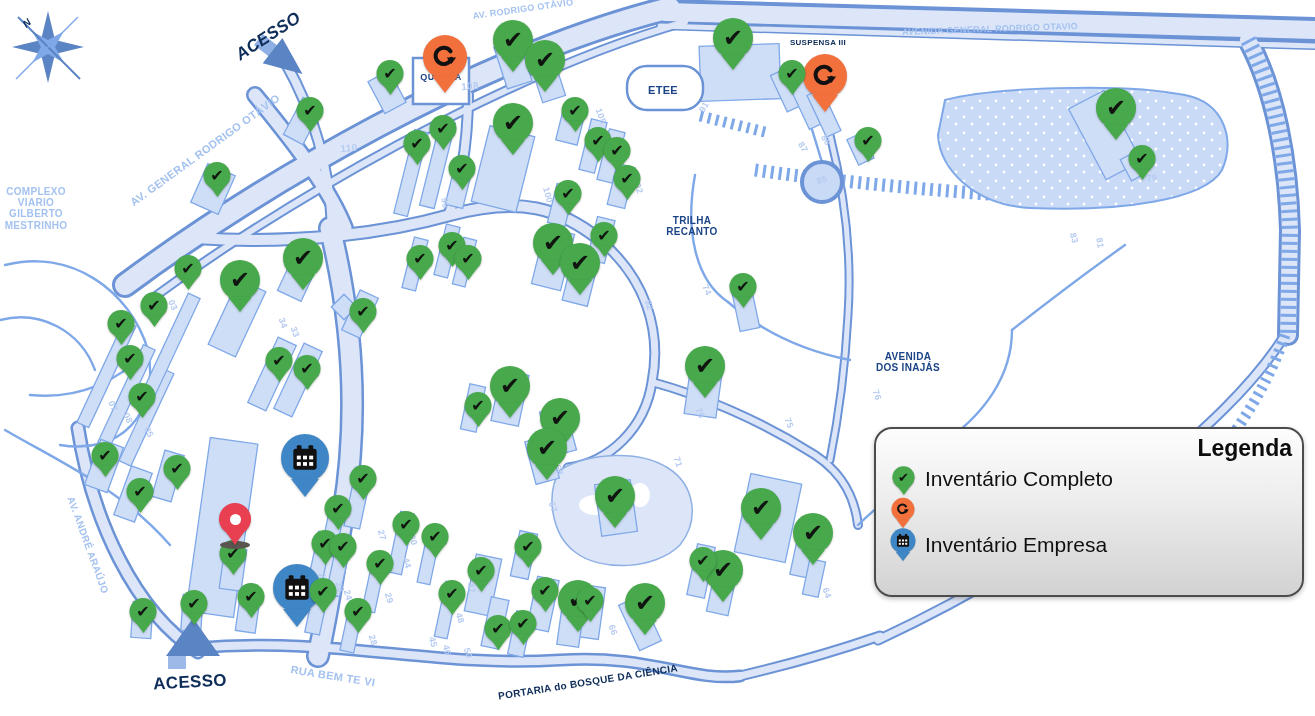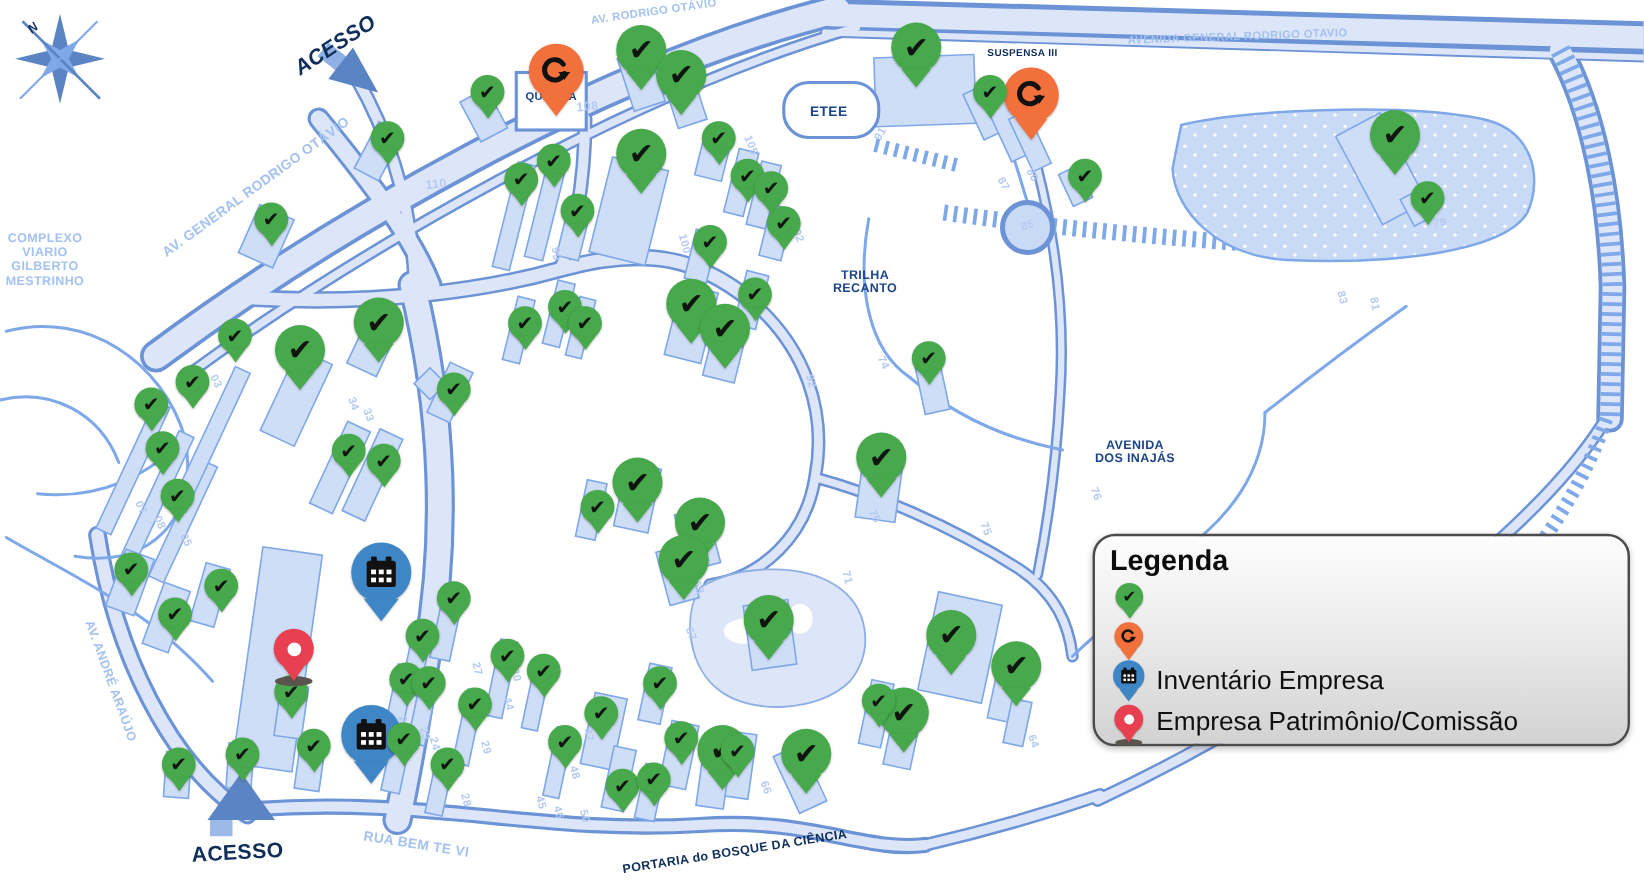--- a/index.html
+++ b/index.html
@@ -39,21 +39,21 @@
   .company .balloon{width:32px;height:32px;background:#e84050;}
   .company .tail{border:9px solid transparent;border-bottom:0;border-top:13px solid #e84050;}
   .company .hole{width:11px;height:11px;background:#fff;border-radius:50%;}
   .company .base{position:absolute;bottom:-4px;left:50%;transform:translateX(-50%);
                  width:30px;height:8px;background:#5a564f;border-radius:50%;z-index:-1;}
   
   #legend{position:absolute;left:874px;top:427px;width:430px;height:170px;box-sizing:border-box;
     border:2px solid #4c4c4c;border-radius:18px;padding:6px 10px 6px 12px;
     background:linear-gradient(180deg,#fdfdfd 0%,#ececec 45%,#d2d2d2 100%);
     box-shadow:0 2px 5px rgba(0,0,0,.25);z-index:5;}
-  #legend .lg-title{text-align:left;font-size:23px;font-weight:700;color:#0c0c0c;}
+  #legend .lg-title{text-align:right;font-size:23px;font-weight:700;color:#0c0c0c;}
   .lg-row{display:flex;align-items:center;gap:7px;height:33px;}
   .lg-row .label{font-size:21px;color:#101010;white-space:nowrap;}
   .iconbox{width:30px;height:33px;display:flex;align-items:flex-end;justify-content:center;flex:0 0 30px;}
   .iconbox .marker{position:relative;left:0;top:0;transform:scale(var(--s,.8));transform-origin:center bottom;}
   .iconbox .complete{--s:.82;}
   .iconbox .in_progress{--s:.52;}
   .iconbox .scheduled{--s:.52;}
   .iconbox .company{--s:.72;}
   
   #campus-title{position:absolute;left:890px;top:668px;width:285px;text-align:center;
@@ -799,20 +799,21 @@
     <div class="lg-title">Legenda</div>
     <div class="lg-row">
       <span class="iconbox">
           <span class="marker complete">
             <div class="balloon">
               <span class="glyph">✔</span>
             </div>
             <div class="tail"></div>
           </span>
         </span>
+      <span class="label">Inventário Completo</span>
     </div>
     <div class="lg-row">
       <span class="iconbox">
           <span class="marker in_progress">
             <div class="balloon">
               <svg viewBox="0 0 24 24">
                 <path d="M16.8,7.2 A7,7 0 1 0 17.5,13.5" fill="none" stroke="#111" stroke-width="3.4" stroke-linecap="round"></path>
                 <polygon points="13.5,12.5 21.5,12.5 17.5,18" fill="#111"></polygon>
               </svg>
             </div>
@@ -836,27 +837,15 @@
                   <rect x="10.3" y="15.5" width="3.4" height="3.2"></rect>
                   <rect x="15.6" y="15.5" width="3.4" height="3.2"></rect>
                 </g>
               </svg>
             </div>
             <div class="tail"></div>
           </span>
         </span>
       <span class="label">Inventário Empresa</span>
     </div>
-    <div class="lg-row">
-      <span class="iconbox">
-          <span class="marker company">
-            <div class="balloon">
-              <span class="hole"></span>
-            </div>
-            <div class="tail"></div>
-            <span class="base"></span>
-          </span>
-        </span>
-      <span class="label">Empresa Patrimônio/Comissão</span>
-    </div>
   </div>
 
 </div>
 
 </body></html>

